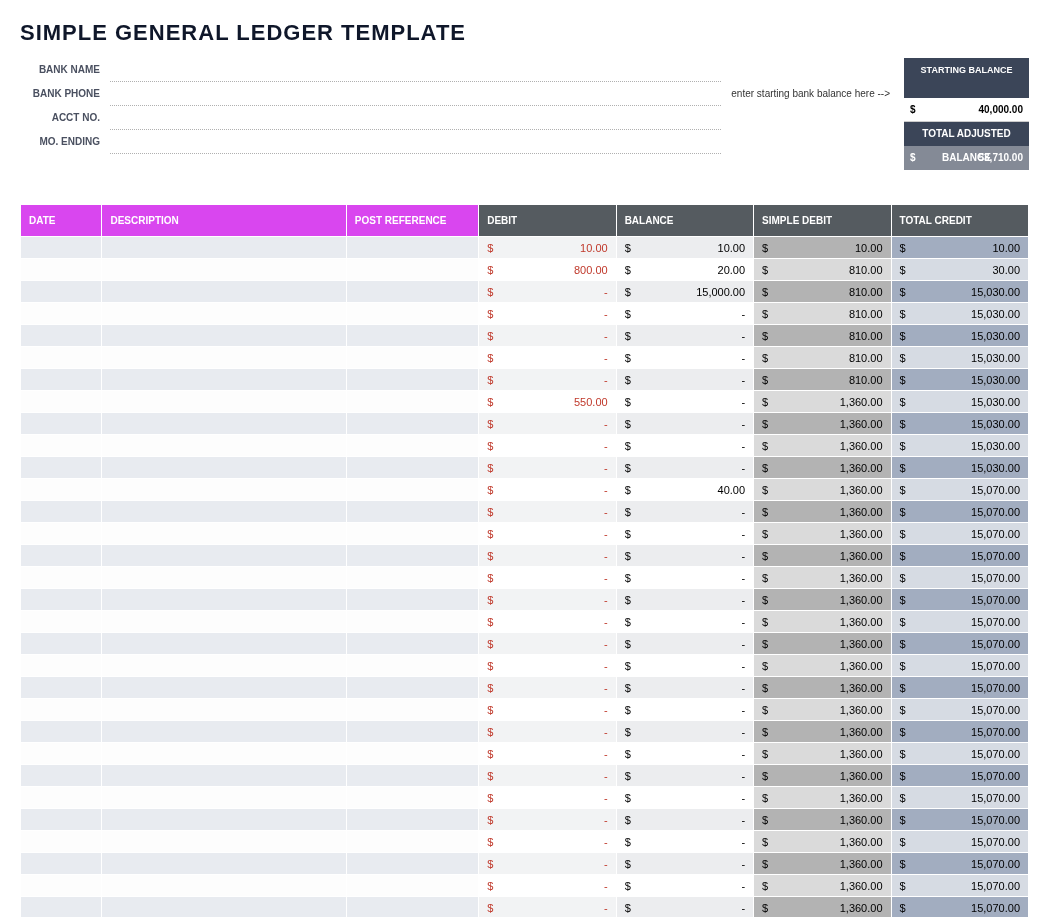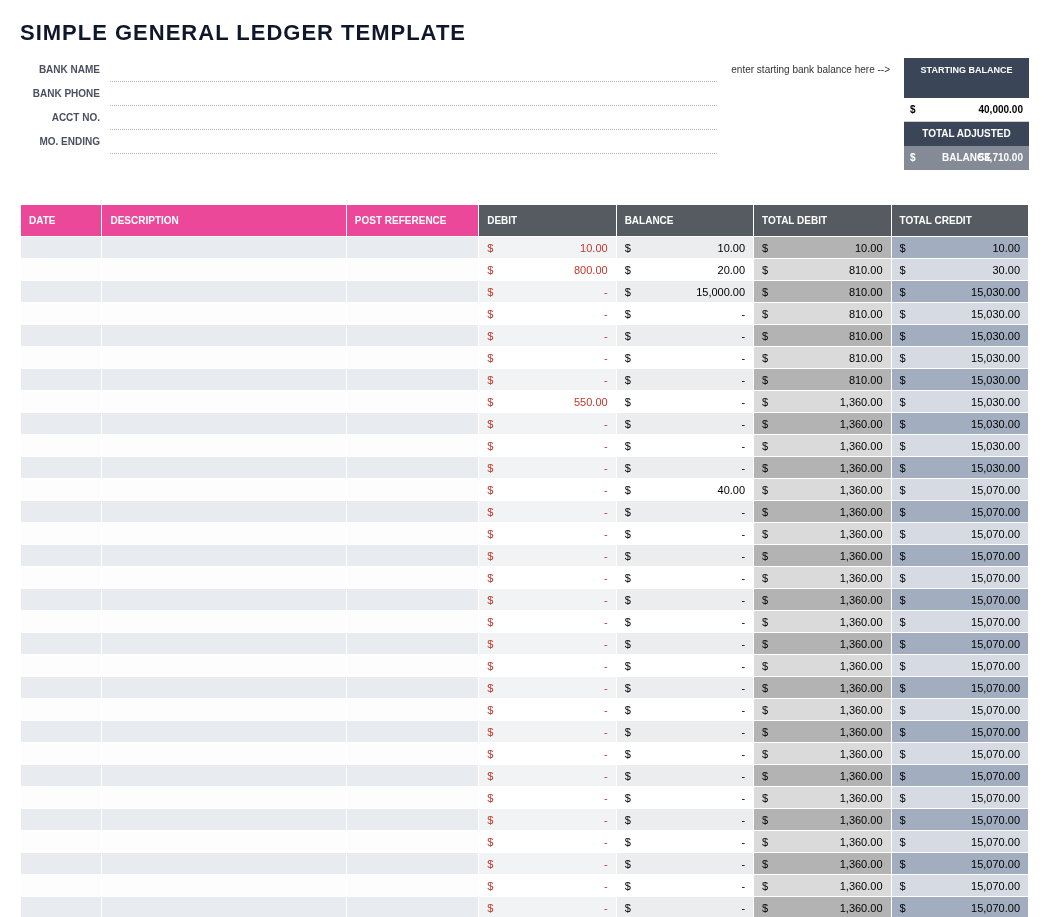--- a/index.html
+++ b/index.html
@@ -34,21 +34,21 @@
   .meta-inputs {
     flex: 1;
     font-size: 10px;
   }
   .meta-inputs .dotted {
     height: 24px;
     border-bottom: 1px dotted #b0b0b0;
   }
   .hint-col {
     display: flex;
-    flex-direction: row;
+    flex-direction: column;
     justify-content: flex-start;
     font-size: 10px;
     color: #333;
     text-align: right;
   }
   .hint-col div { height: 24px; line-height: 24px; padding-right: 4px; }
   .balance-box {
     width: 125px;
     font-size: 10px;
   }
@@ -89,21 +89,21 @@
     justify-content: space-between;
     padding: 0 6px;
     font-weight: bold;
   }
   table.ledger {
     width: 100%;
     border-collapse: collapse;
     font-size: 11px;
   }
   table.ledger th {
-    background: #ec4899;
+    background: #d946ef;
     color: #fff;
     text-align: left;
     font-size: 10px;
     font-weight: bold;
     padding: 10px 8px;
     border: 1px solid #fff;
   }
   table.ledger th.dark { background: #555b60; }
   table.ledger td {
     border: 1px solid #fff;
@@ -172,21 +172,21 @@
     <col style="width:135px">
     <col style="width:135px">
   </colgroup>
   <thead>
     <tr>
       <th>DATE</th>
       <th>DESCRIPTION</th>
       <th>POST REFERENCE</th>
       <th class="dark">DEBIT</th>
       <th class="dark">BALANCE</th>
-      <th class="dark">TOTAL DEBIT</th>
+      <th class="dark">SIMPLE DEBIT</th>
       <th class="dark">TOTAL CREDIT</th>
     </tr>
   </thead>
   <tbody id="ledger-body">
       <tr>
         <td class="c-date"></td>
         <td class="c-desc"></td>
         <td class="c-post"></td>
         <td class="c-debit">
           <div class="money">

